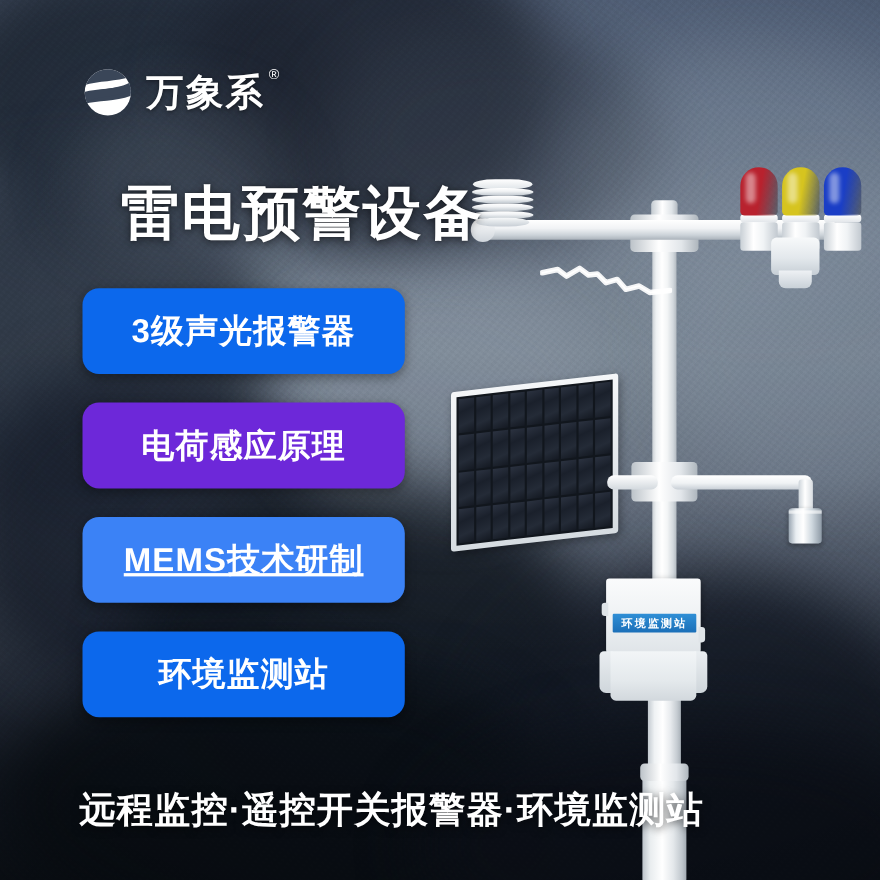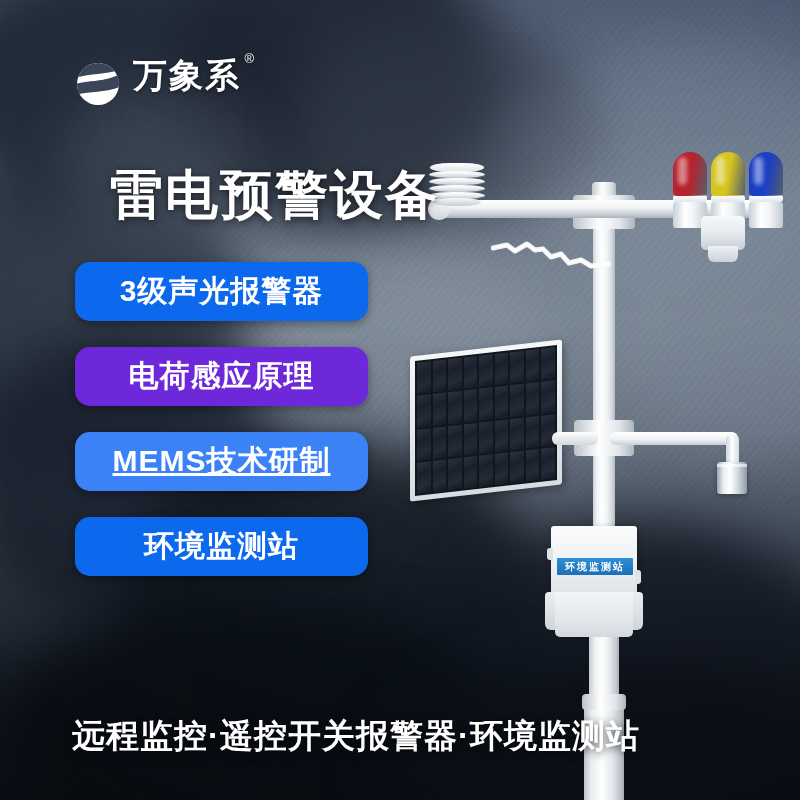--- a/index.html
+++ b/index.html
@@ -49,21 +49,21 @@
     background-image:
       repeating-linear-gradient(37deg, rgba(255,255,255,.05) 0 2px, rgba(0,0,0,.05) 2px 4px),
       repeating-linear-gradient(-51deg, rgba(255,255,255,.04) 0 3px, rgba(0,0,0,.04) 3px 6px);
   }
   .sky-vig{
     position:absolute;inset:0;
     background:radial-gradient(125% 95% at 58% 34%, rgba(255,255,255,.07) 0%, rgba(0,0,0,0) 46%, rgba(0,0,0,.48) 100%);
   }
 
   
-  .logo{position:absolute;left:72px;top:58px;display:flex;align-items:flex-start;gap:9px;}
+  .logo{position:absolute;left:72px;top:58px;display:flex;align-items:center;gap:9px;}
   .logo-mark{width:52px;height:52px;position:relative;flex:0 0 auto;}
   .logo-text{
     color:#fff;font-size:34px;font-weight:700;letter-spacing:2px;
     position:relative;line-height:1;
     text-shadow:0 1px 4px rgba(0,0,0,.5);
   }
   .logo-r{
     position:absolute;top:-6px;right:-15px;font-size:13px;font-weight:400;
   }
 
@@ -72,21 +72,21 @@
     position:absolute;left:70px;top:166px;
     color:#ffffff;font-size:53px;font-weight:700;letter-spacing:2px;
     line-height:1.1;white-space:nowrap;
     text-shadow:0 2px 9px rgba(0,0,0,.55), 0 0 2px rgba(0,0,0,.35);
     margin-left:40px;
   }
 
   
   .badges{position:absolute;left:75px;top:262px;display:flex;flex-direction:column;gap:26px;}
   .badge{
-    width:293px;height:59px;border-radius:15px;
+    width:293px;height:78px;border-radius:15px;
     display:flex;align-items:center;justify-content:center;
     color:#ffffff;font-size:30px;font-weight:700;letter-spacing:1px;
     box-shadow:0 3px 10px rgba(0,0,0,.35);
     white-space:nowrap;
   }
 
   
   .tagline{
     position:absolute;left:72px;top:714px;
     color:#ffffff;font-size:33px;font-weight:700;letter-spacing:1px;

